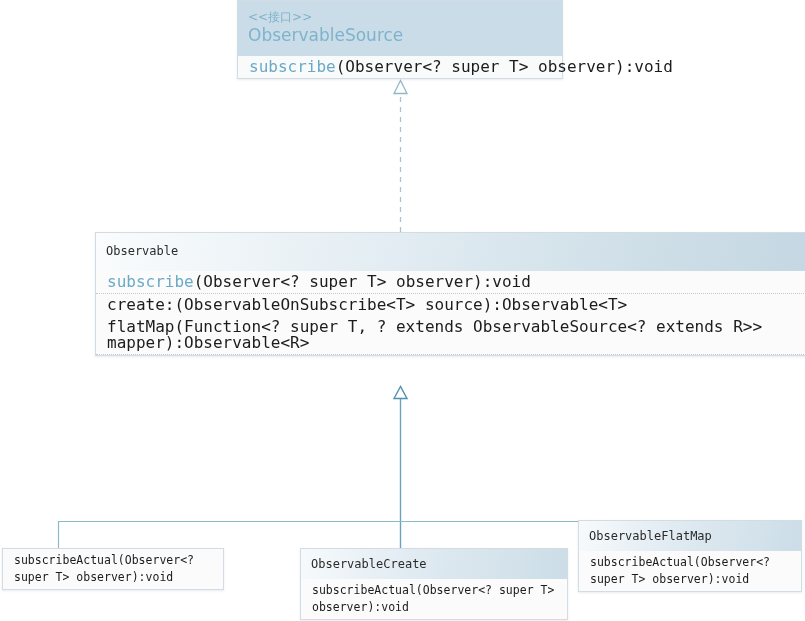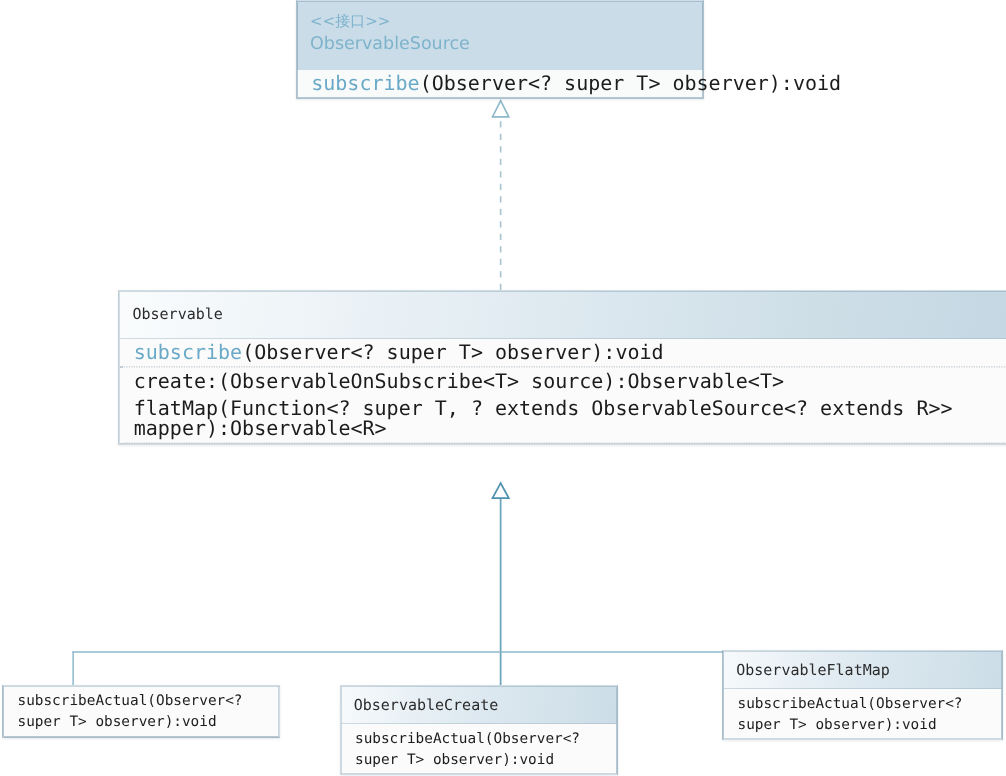--- a/index.html
+++ b/index.html
@@ -28,21 +28,21 @@
     width: 805px;
     height: 621px;
     pointer-events: none;
   }
 
   
   .uml-box {
     position: absolute;
     box-sizing: border-box;
     border: 1px solid #d2dce2;
-    background: #0c4a6e;
+    background: #a3a3a3;
     box-shadow: 0 1px 2px rgba(120,140,155,0.18);
   }
 
   .box-header {
     box-sizing: border-box;
     padding: 6px 10px 6px 10px;
   }
 
   .hdr-flat {
     background: #c9dce8;
@@ -59,21 +59,21 @@
   .stereotype {
     font-family: "DejaVu Sans", "Liberation Sans", sans-serif;
     font-size: 12px;
     color: #7fb3cc;
     line-height: 17px;
     white-space: nowrap;
   }
 
   .class-title-blue {
     font-family: "DejaVu Sans", "Liberation Sans", sans-serif;
-    font-size: 14px;
+    font-size: 17px;
     color: #7fb3cc;
     line-height: 18px;
     white-space: nowrap;
   }
 
   .class-title-dark {
     font-family: "DejaVu Sans Mono", "Liberation Mono", monospace;
     font-size: 12px;
     color: #2b2b2b;
     line-height: 18px;
@@ -130,21 +130,21 @@
 
   #box-observable {
     left: 95px; top: 232px; width: 722px;
   }
   #box-observable .box-header { height: 38px; padding-top: 9px; }
 
   #box-from-array {
     left: 2px; top: 548px; width: 222px;
   }
   #box-create {
-    left: 272px; top: 548px; width: 222px;
+    left: 300px; top: 548px; width: 268px;
   }
   #box-flat-map {
     left: 578px; top: 520px; width: 224px;
   }
   .leaf .box-header { height: 30px; padding-top: 6px; }
   .leaf .member-row { font-size: 11.5px; line-height: 17px; }
 </style>
 </head>
 <body>
 

